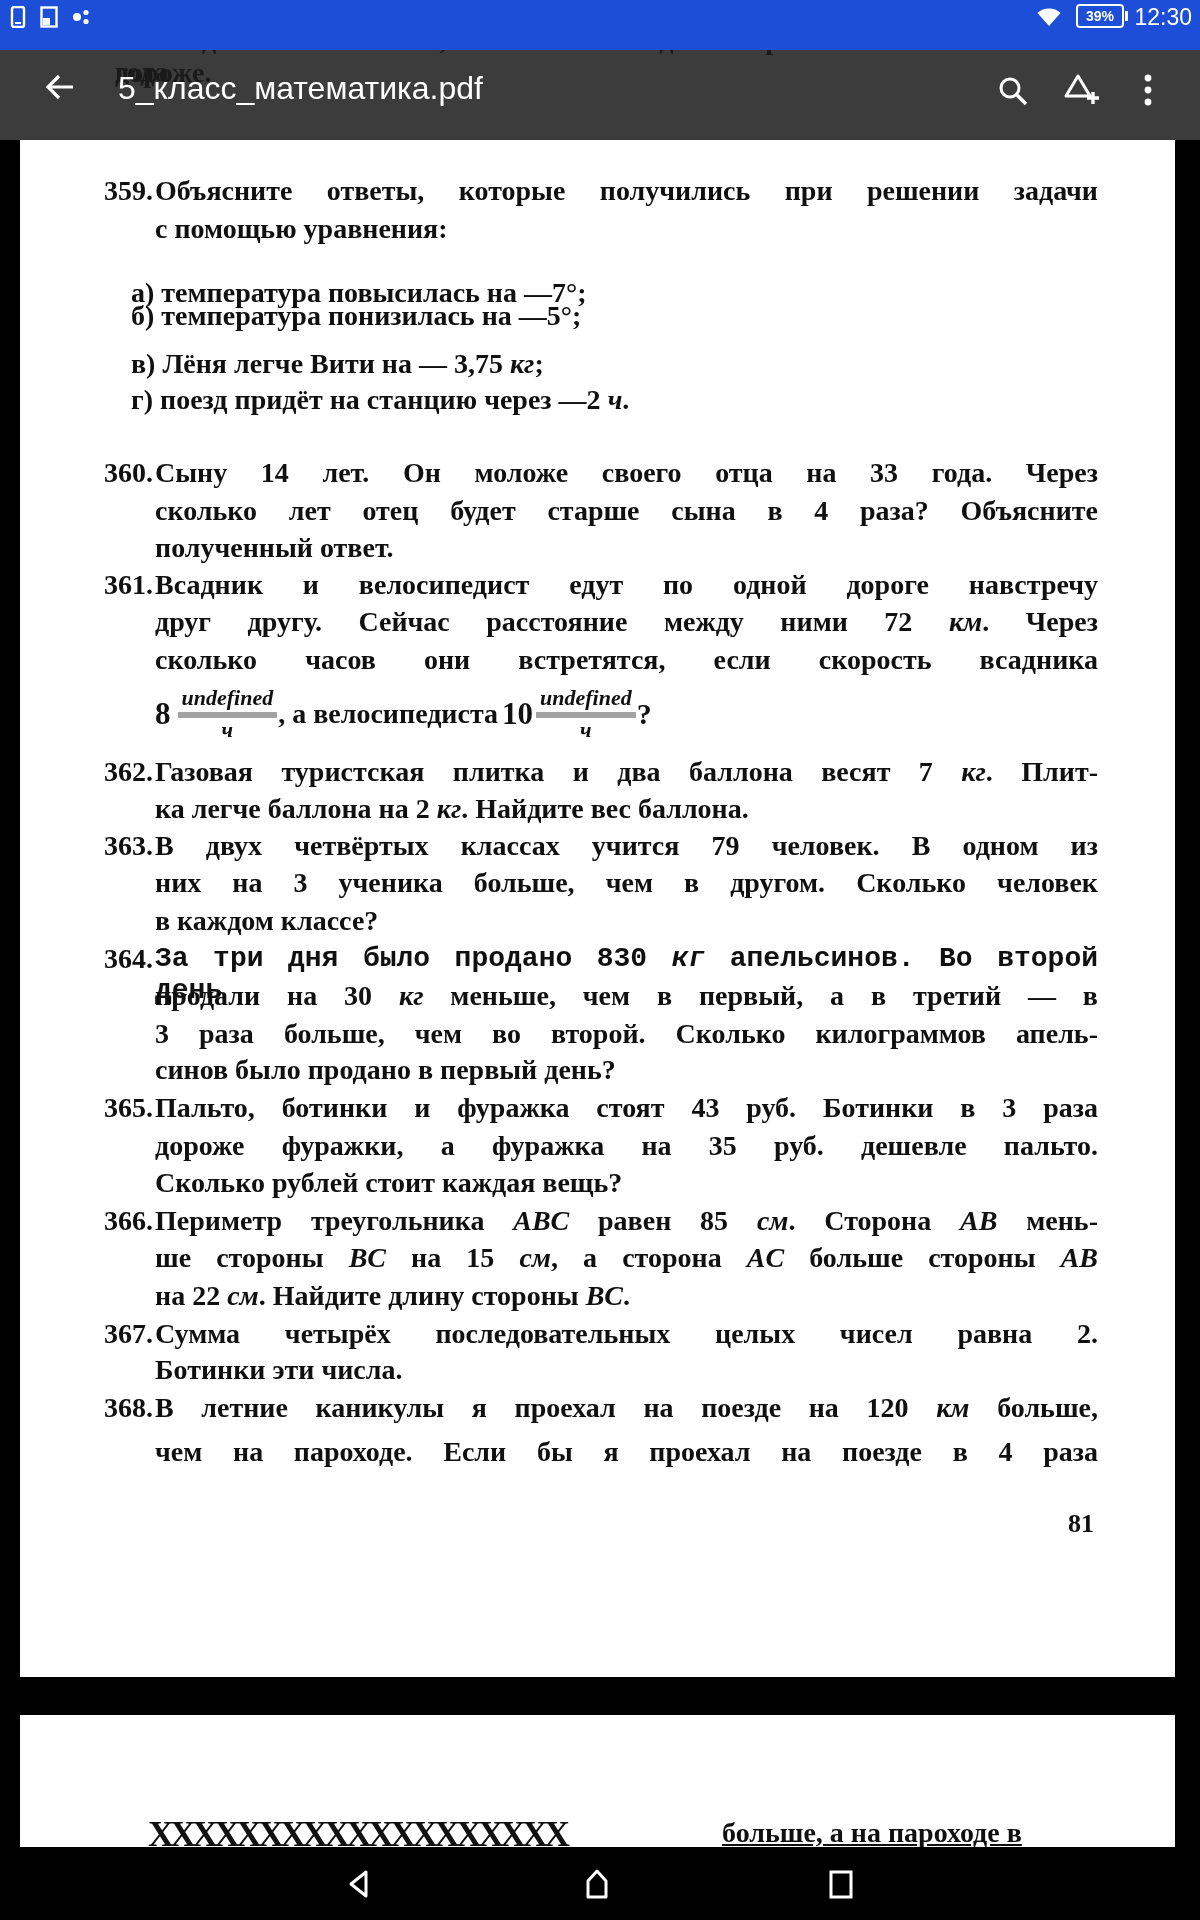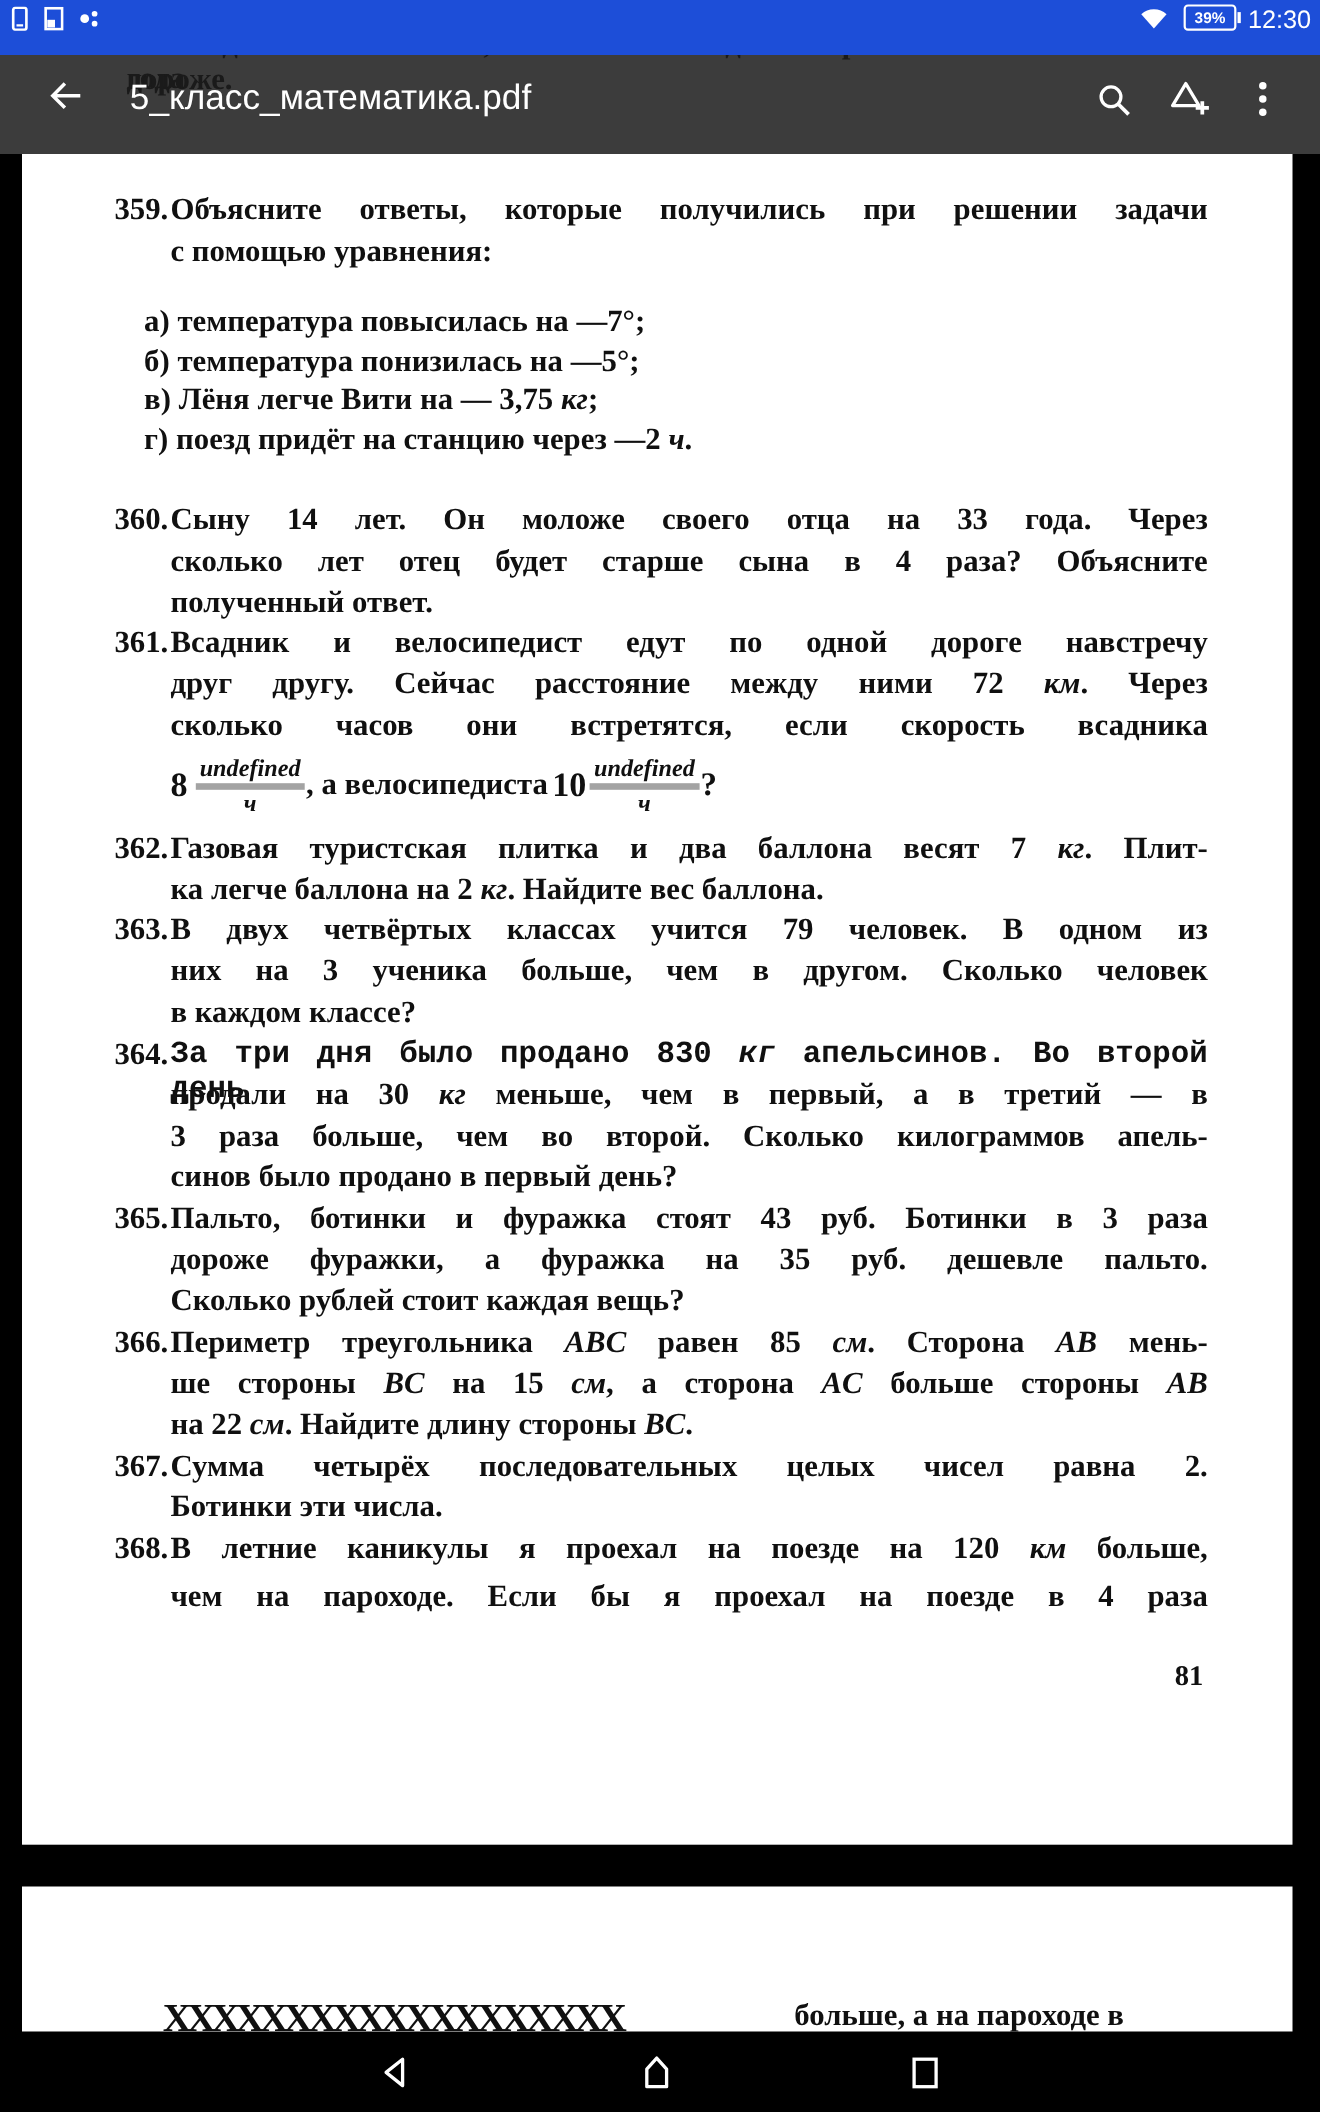--- a/index.html
+++ b/index.html
@@ -28,21 +28,21 @@
   .fst .fn{border-bottom:6px solid #a3a3a3;padding:0 4px 1px;}
   .fmid{margin:0 4px 0 0;}
   .ftail{font-size:30px;}
 
   .pagenum{position:absolute;left:1048px;top:1369px;
            font:700 26px "Liberation Serif",serif;color:#101010;}
 
   .xpattern{position:absolute;left:128px;top:98px;
             font:700 36px "Liberation Serif",serif;letter-spacing:-4px;color:#101010;}
   .p2text{position:absolute;left:702px;top:102px;white-space:nowrap;
-          font:700 28px "Liberation Serif",serif;color:#101010;}
+          font:700 28px "Liberation Serif",serif;color:#101010;text-decoration:underline;}
 
   
   .header{position:absolute;left:0;top:33px;width:1200px;height:107px;
           background:#3c3c3c;z-index:5;overflow:hidden;}
   .ghost1{position:absolute;left:115px;top:-9px;width:800px;
           font:700 28px "Liberation Serif",serif;color:#1a1a1a;
           text-align:justify;text-align-last:justify;}
   .ghost2{position:absolute;left:115px;top:24px;
           font:700 28px "Liberation Serif",serif;color:#1a1a1a;}
   .back-btn{position:absolute;left:42px;top:36px;}
@@ -72,21 +72,21 @@
 <body>
 
 <div class="screen">
 
   <div class="page page1">
     <div class="pagenum">81</div>
   <div class="pnum" style="top: 35px;">359.</div>
       <div class="tline just" style="top: 35px;">Объясните ответы, которые получились при решении задачи</div>
       <div class="tline" style="top: 73px;">с помощью уравнения:</div>
       <div class="tline item" style="top: 137px;">а) температура повысилась на —7°;</div>
-      <div class="tline item" style="top: 173px;">б) температура понизилась на —5°;</div>
+      <div class="tline item" style="top: 160px;">б) температура понизилась на —5°;</div>
       <div class="tline item" style="top: 208px;">в) Лёня легче Вити на — 3,75 <i>кг</i>;</div>
       <div class="tline item" style="top: 244px;">г) поезд придёт на станцию через —2 <i>ч</i>.</div>
       <div class="pnum" style="top: 317px;">360.</div>
       <div class="tline just" style="top: 317px;">Сыну 14 лет. Он моложе своего отца на 33 года. Через</div>
       <div class="tline just" style="top: 355px;">сколько лет отец будет старше сына в 4 раза? Объясните</div>
       <div class="tline" style="top: 392px;">полученный ответ.</div>
       <div class="pnum" style="top: 429px;">361.</div>
       <div class="tline just" style="top: 429px;">Всадник и велосипедист едут по одной дороге навстречу</div>
       <div class="tline just" style="top: 466px;">друг другу. Сейчас расстояние между ними 72 <i>км</i>. Через</div>
       <div class="tline just" style="top: 504px;">сколько часов они встретятся, если скорость всадника</div>

